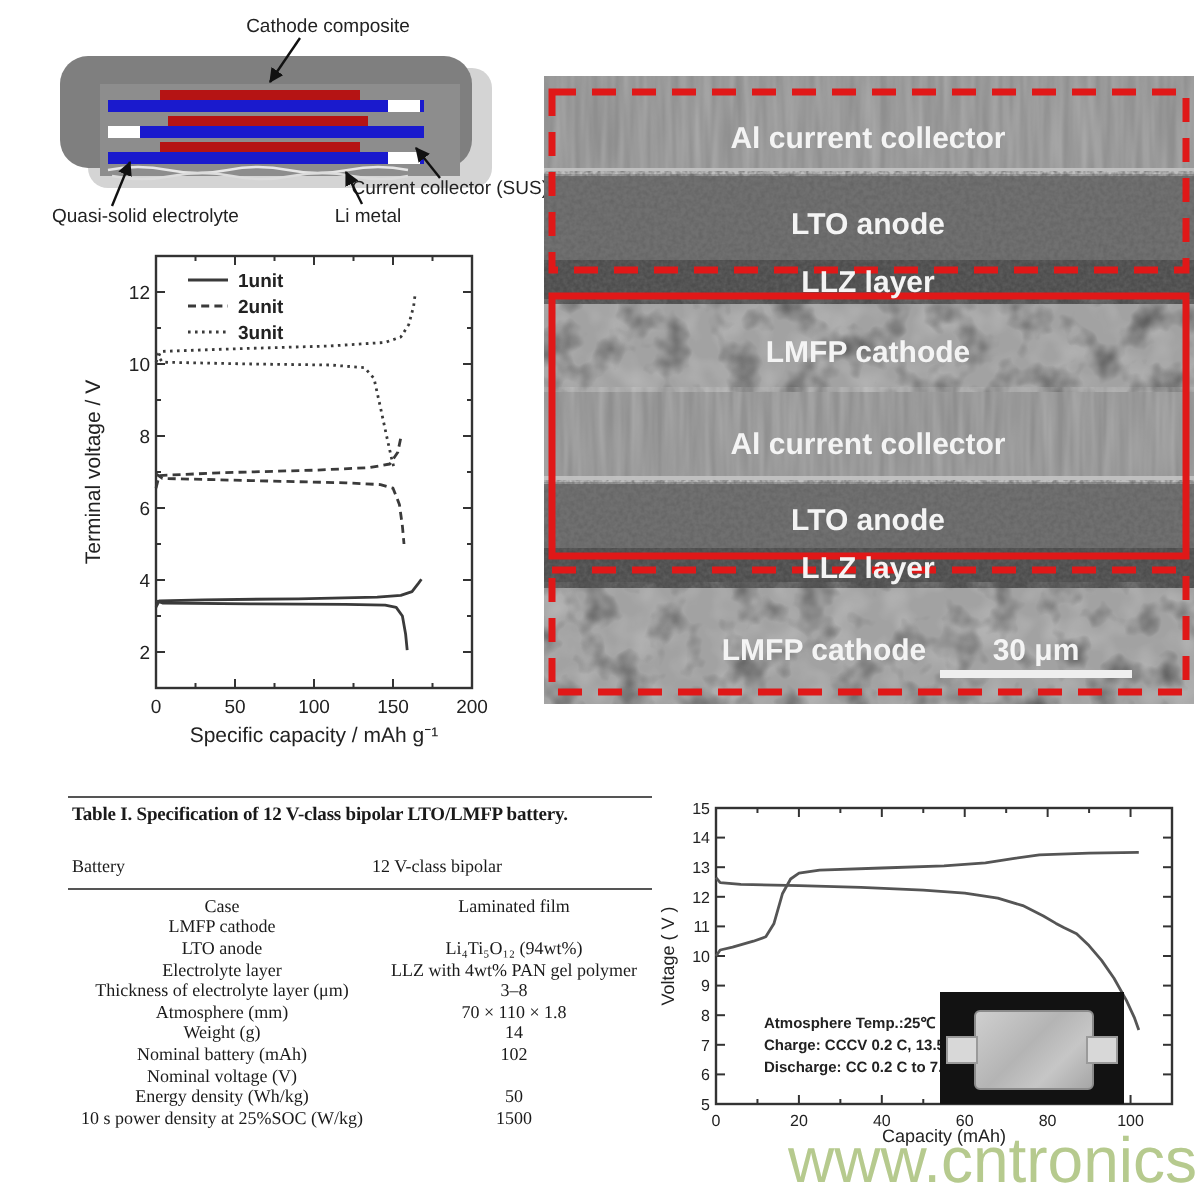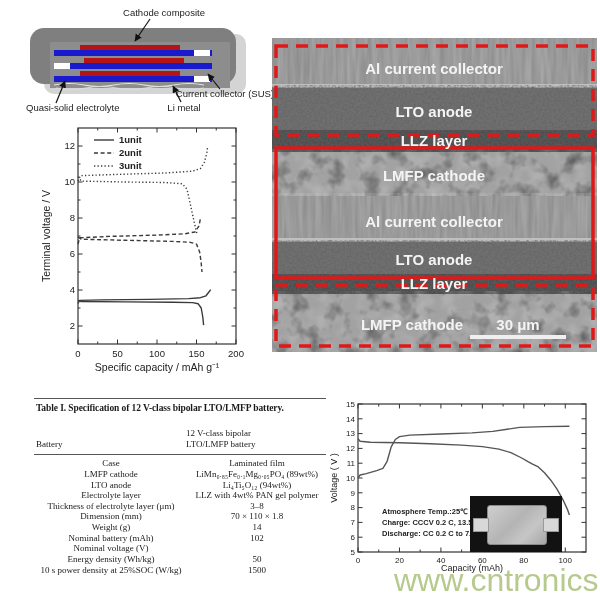--- a/index.html
+++ b/index.html
@@ -197,47 +197,45 @@
   <rect x="198" y="297" width="96" height="4" fill="#efefef"></rect>
 </svg>
 
 <div class="abs spec-table">
   <div class="tbl-rule"></div>
   <div class="tbl-title">Table I.  Specification of 12 V-class bipolar LTO/LMFP battery.</div>
   <div class="tbl-head">
     <div>Battery</div>
     <div>
       <div>12 V-class bipolar</div>
-      <div>LTO/LMFP battery</div>
     </div>
   </div>
   <div class="tbl-rule"></div>
   <div class="tbl-body">
     <div class="tbl-row">
         <div>Case</div>
         <div>Laminated film</div>
       </div>
     <div class="tbl-row">
         <div>LMFP cathode</div>
-        <div>LiMn₀.₈₅Fe₀.₁Mg₀.₀₅PO₄ (89wt%)</div>
       </div>
     <div class="tbl-row">
         <div>LTO anode</div>
         <div>Li₄Ti₅O₁₂ (94wt%)</div>
       </div>
     <div class="tbl-row">
         <div>Electrolyte layer</div>
         <div>LLZ with 4wt% PAN gel polymer</div>
       </div>
     <div class="tbl-row">
         <div>Thickness of electrolyte layer (μm)</div>
         <div>3–8</div>
       </div>
     <div class="tbl-row">
-        <div>Dimension (mm)</div>
+        <div>Atmosphere (mm)</div>
         <div>70 × 110 × 1.8</div>
       </div>
     <div class="tbl-row">
         <div>Weight (g)</div>
         <div>14</div>
       </div>
     <div class="tbl-row">
         <div>Nominal battery (mAh)</div>
         <div>102</div>
       </div>

